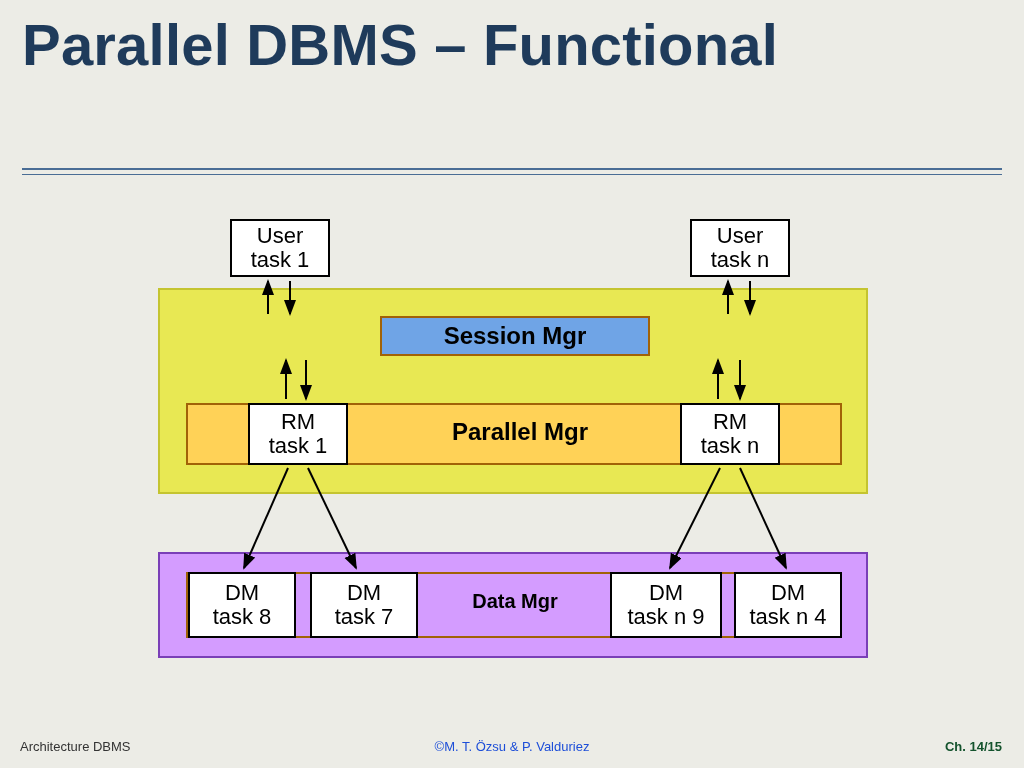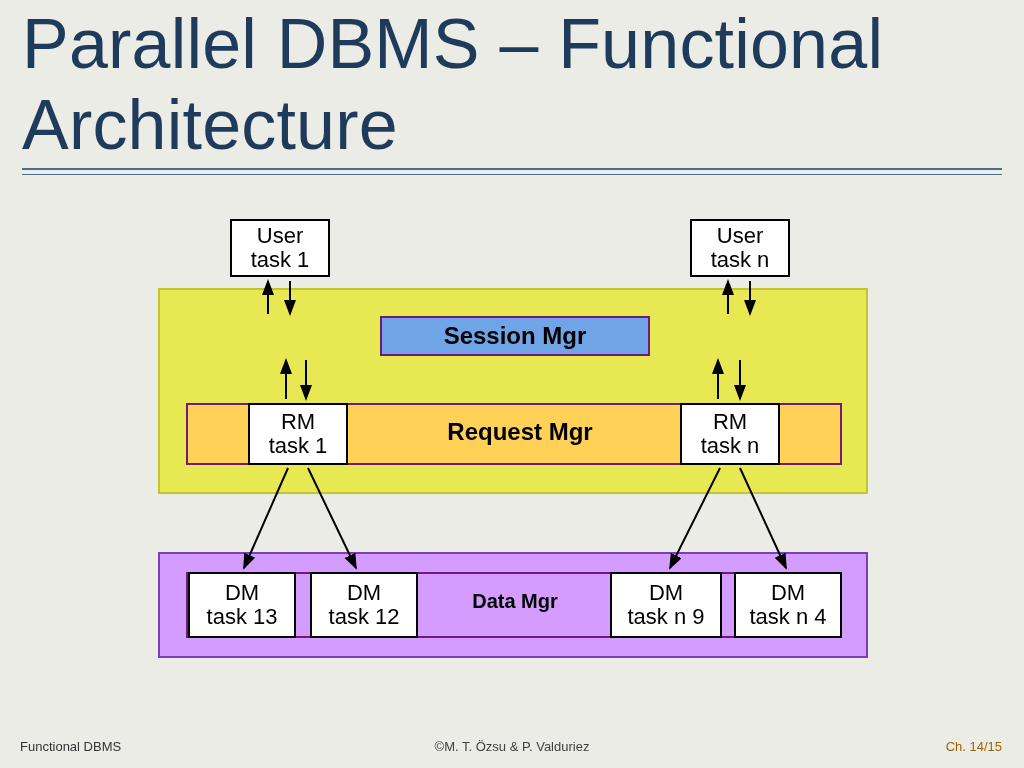--- a/index.html
+++ b/index.html
@@ -8,25 +8,26 @@
     width: 1024px;
     height: 768px;
     background: #ecece6;
     font-family: Arial, Helvetica, sans-serif;
     position: relative;
     overflow: hidden;
   }
   .title {
     position: absolute;
     left: 22px;
-    top: 4px;
-    font-size: 70px;
+    top: 12px;
+    font-size: 58px;
     color: #1f3b5b;
     line-height: 1.15;
     letter-spacing: 0.2px;
+    font-weight: bold;
   }
   .title-rule {
     position: absolute;
     left: 22px;
     top: 168px;
     width: 980px;
     border-top: 2px solid #4a6d95;
   }
   .title-rule2 {
     position: absolute;
@@ -62,21 +63,21 @@
   }
   .panel.lower {
     background: #d49cff;
     border: 2px solid #7a3fb7;
   }
 
   
   .strip {
     position: absolute;
     box-sizing: border-box;
-    border: 2px solid #701a75;
+    border: 2px solid #a16207;
     display: flex;
     align-items: center;
     justify-content: center;
     font-weight: bold;
     font-size: 24px;
   }
   .strip.session { background: #6fa4e6; }
   .strip.request { background: #ffd257; }
   .strip.data    { background: #d49cff; }
 
@@ -95,53 +96,53 @@
     bottom: 14px;
     font-size: 13px;
     color: #333;
   }
   .footer-center {
     position: absolute;
     left: 0; right: 0;
     bottom: 14px;
     text-align: center;
     font-size: 13px;
-    color: #404040;
+    color: #1d4ed8;
   }
   .footer-right {
     position: absolute;
     right: 22px;
     bottom: 14px;
     font-size: 13px;
-    color: #a16207;
+    color: #14532d;
+    font-weight: bold;
   }
 </style>
 </head>
 <body>
 
 <div class="title">
   <span>Parallel DBMS – Functional</span><br>
-  <span>Architecture</span>
 </div>
 <div class="title-rule"></div>
 <div class="title-rule2"></div>
 
 <div class="panel upper" style="left:158px; top:288px; width:710px; height:206px;"></div>
 
 <div class="panel lower" style="left:158px; top:552px; width:710px; height:106px;"></div>
 
 <div class="strip session" style="left:380px; top:316px; width:270px; height:40px;">
   <span>Session Mgr</span>
 </div>
 
 <div class="strip request" style="left:186px; top:403px; width:656px; height:62px; z-index:1;">
 </div>
 
 <div style="position:absolute; left:420px; top:418px; width:200px; text-align:center; font-size:24px; font-weight:bold; z-index:3;">
-  <span>Request Mgr</span>
+  <span>Parallel Mgr</span>
 </div>
 
 <div class="strip data" style="left:186px; top:572px; width:656px; height:66px; z-index:1;">
 </div>
 
 <div style="position:absolute; left:440px; top:590px; width:150px; text-align:center; font-size:20px; font-weight:bold; z-index:3;">
   <span>Data Mgr</span>
 </div>
 
 <div class="box tall" style="left:230px; top:219px; width:100px; height:58px;">
@@ -166,27 +167,27 @@
 <div class="box tall" style="left:680px; top:403px; width:100px; height:62px; z-index:2;">
   <div>
     <span>RM</span><br>
     <span>task n</span>
   </div>
 </div>
 
 <div class="box tall" style="left:188px; top:572px; width:108px; height:66px; z-index:2;">
   <div>
     <span>DM</span><br>
-    <span>task 13</span>
+    <span>task 8</span>
   </div>
 </div>
 <div class="box tall" style="left:310px; top:572px; width:108px; height:66px; z-index:2;">
   <div>
     <span>DM</span><br>
-    <span>task 12</span>
+    <span>task 7</span>
   </div>
 </div>
 <div class="box tall" style="left:610px; top:572px; width:112px; height:66px; z-index:2;">
   <div>
     <span>DM</span><br>
     <span>task n 9</span>
   </div>
 </div>
 <div class="box tall" style="left:734px; top:572px; width:108px; height:66px; z-index:2;">
   <div>
@@ -214,15 +215,15 @@
   <line x1="718" y1="399" x2="718" y2="360" stroke="#000" stroke-width="2" marker-end="url(#ah)"></line>
   <line x1="740" y1="360" x2="740" y2="399" stroke="#000" stroke-width="2" marker-end="url(#ah)"></line>
 
   <line x1="288" y1="468" x2="244" y2="568" stroke="#000" stroke-width="2" marker-end="url(#ah)"></line>
   <line x1="308" y1="468" x2="356" y2="568" stroke="#000" stroke-width="2" marker-end="url(#ah)"></line>
 
   <line x1="720" y1="468" x2="670" y2="568" stroke="#000" stroke-width="2" marker-end="url(#ah)"></line>
   <line x1="740" y1="468" x2="786" y2="568" stroke="#000" stroke-width="2" marker-end="url(#ah)"></line>
 </svg>
 
-<div class="footer-left">Functional DBMS</div>
+<div class="footer-left">Architecture DBMS</div>
 <div class="footer-center">©M. T. Özsu &amp; P. Valduriez</div>
 <div class="footer-right">Ch. 14/15</div>
 
 </body></html>

